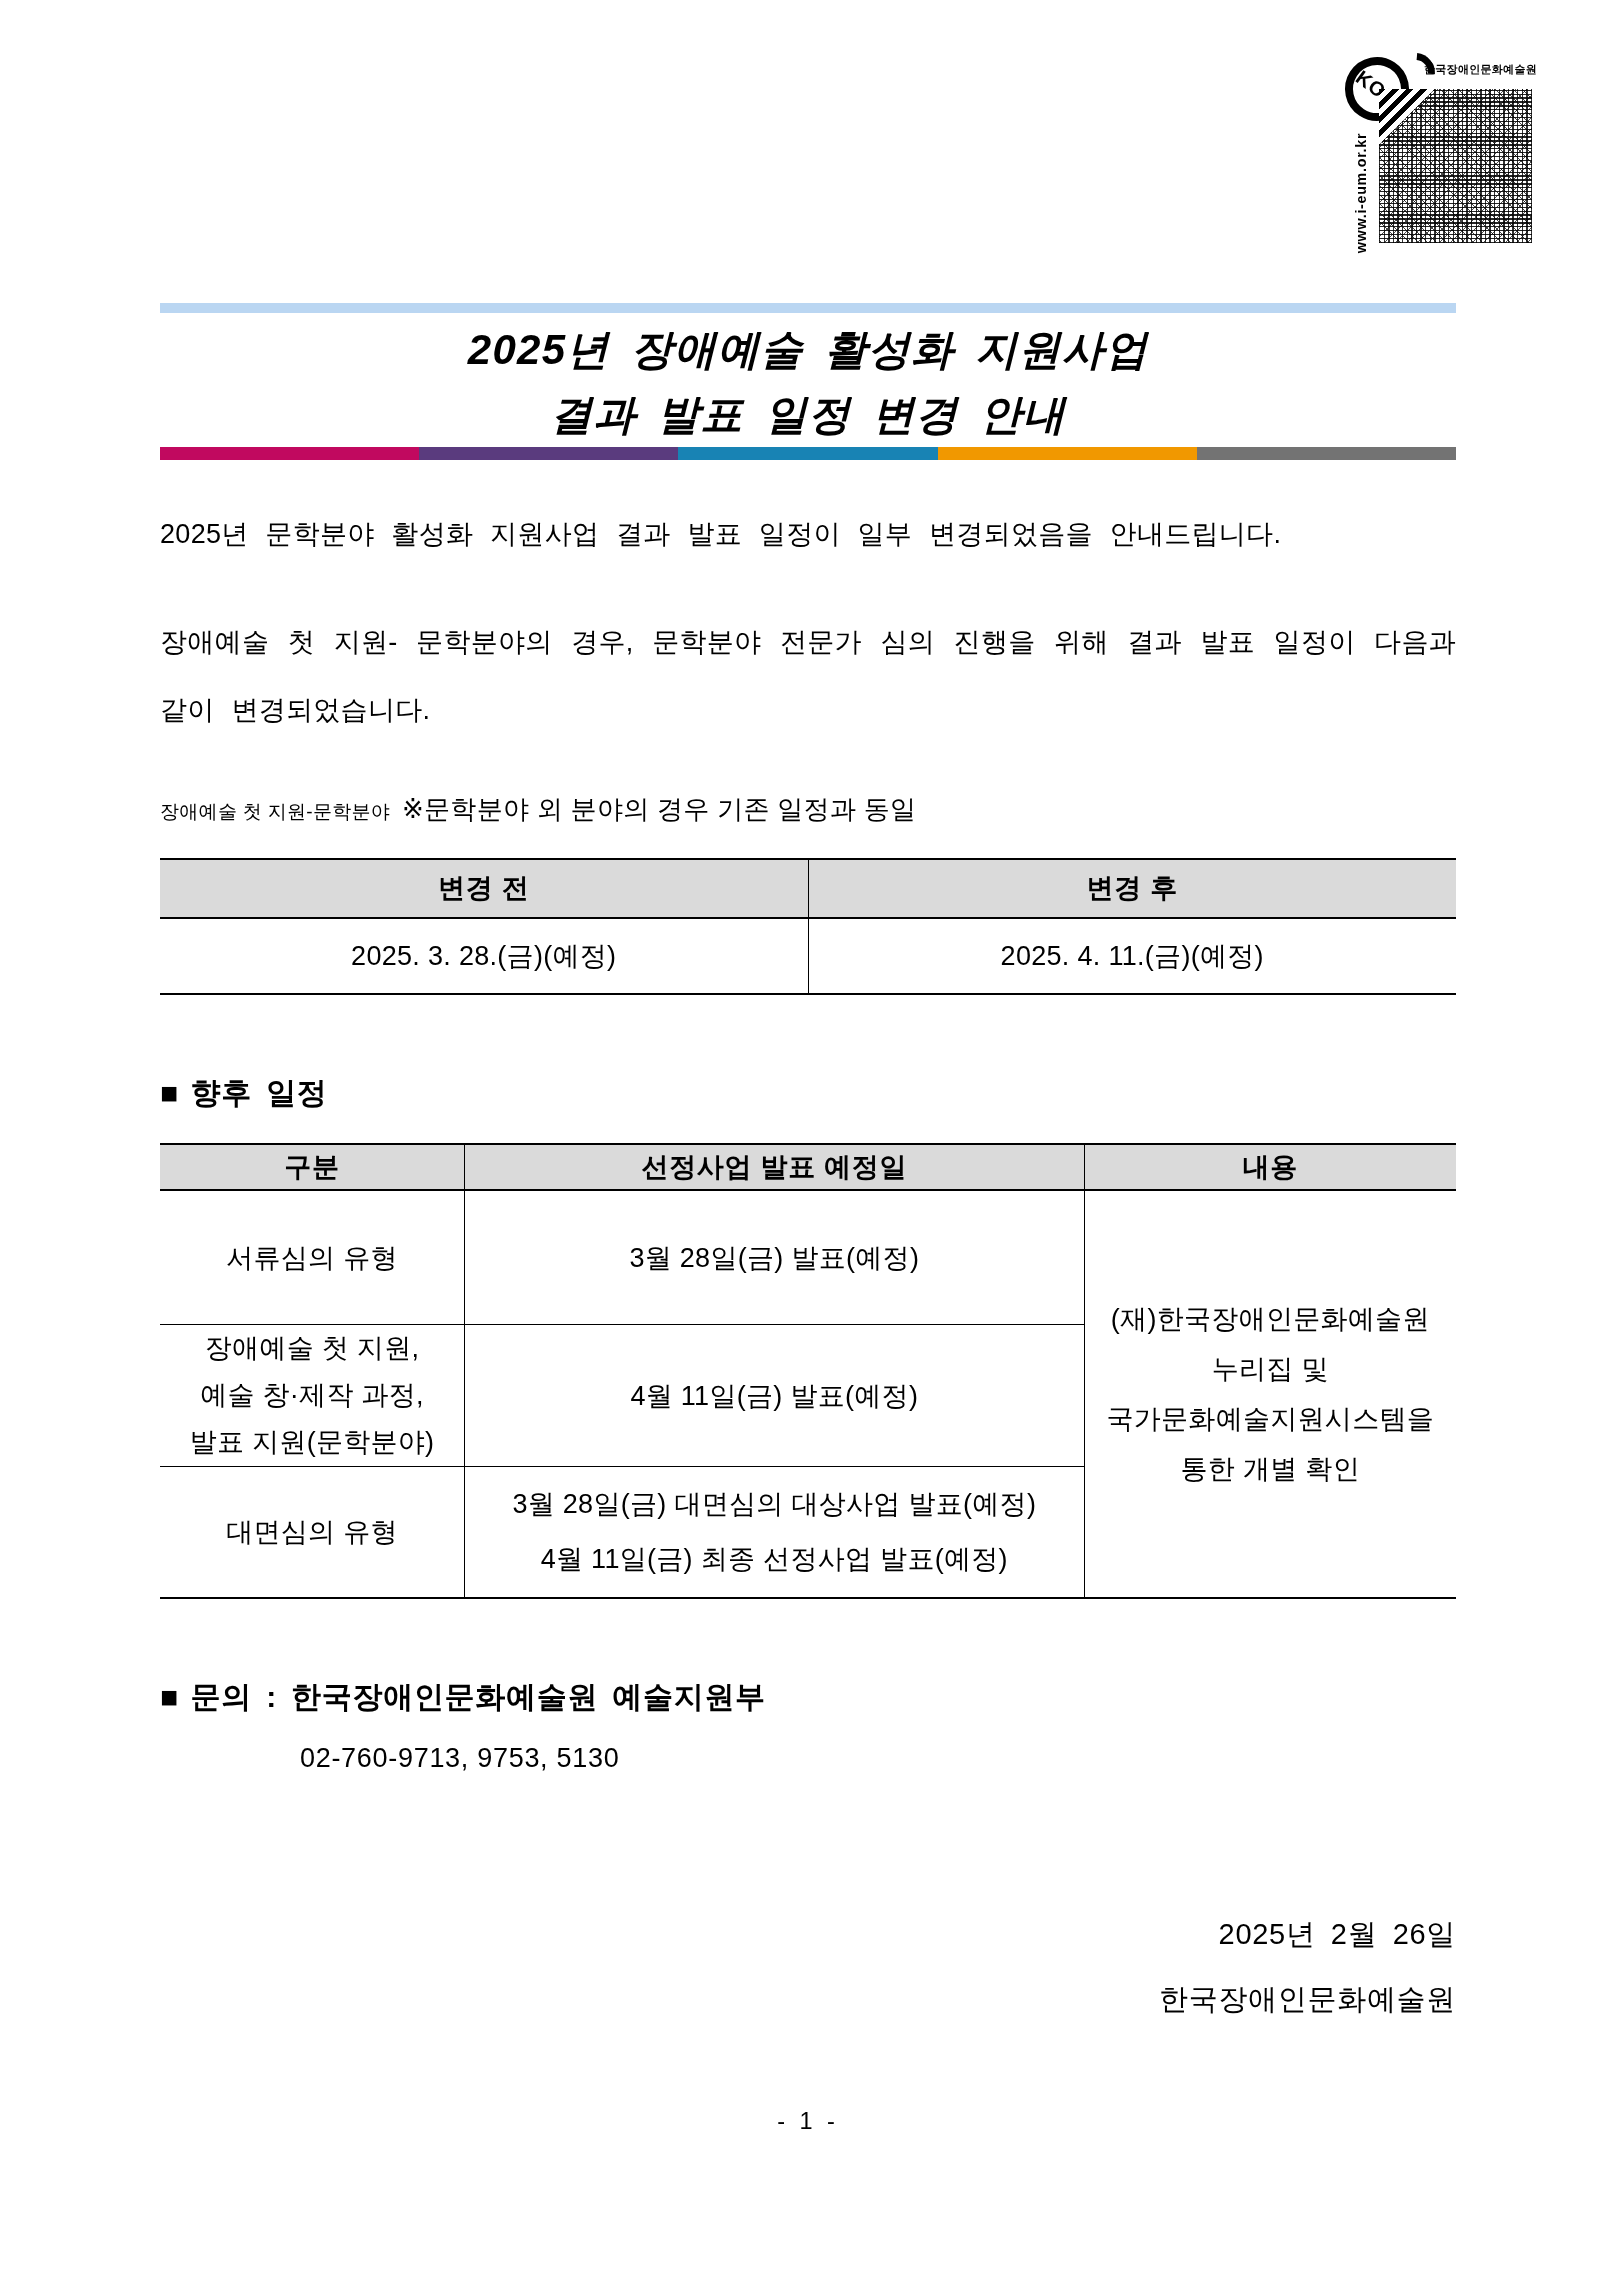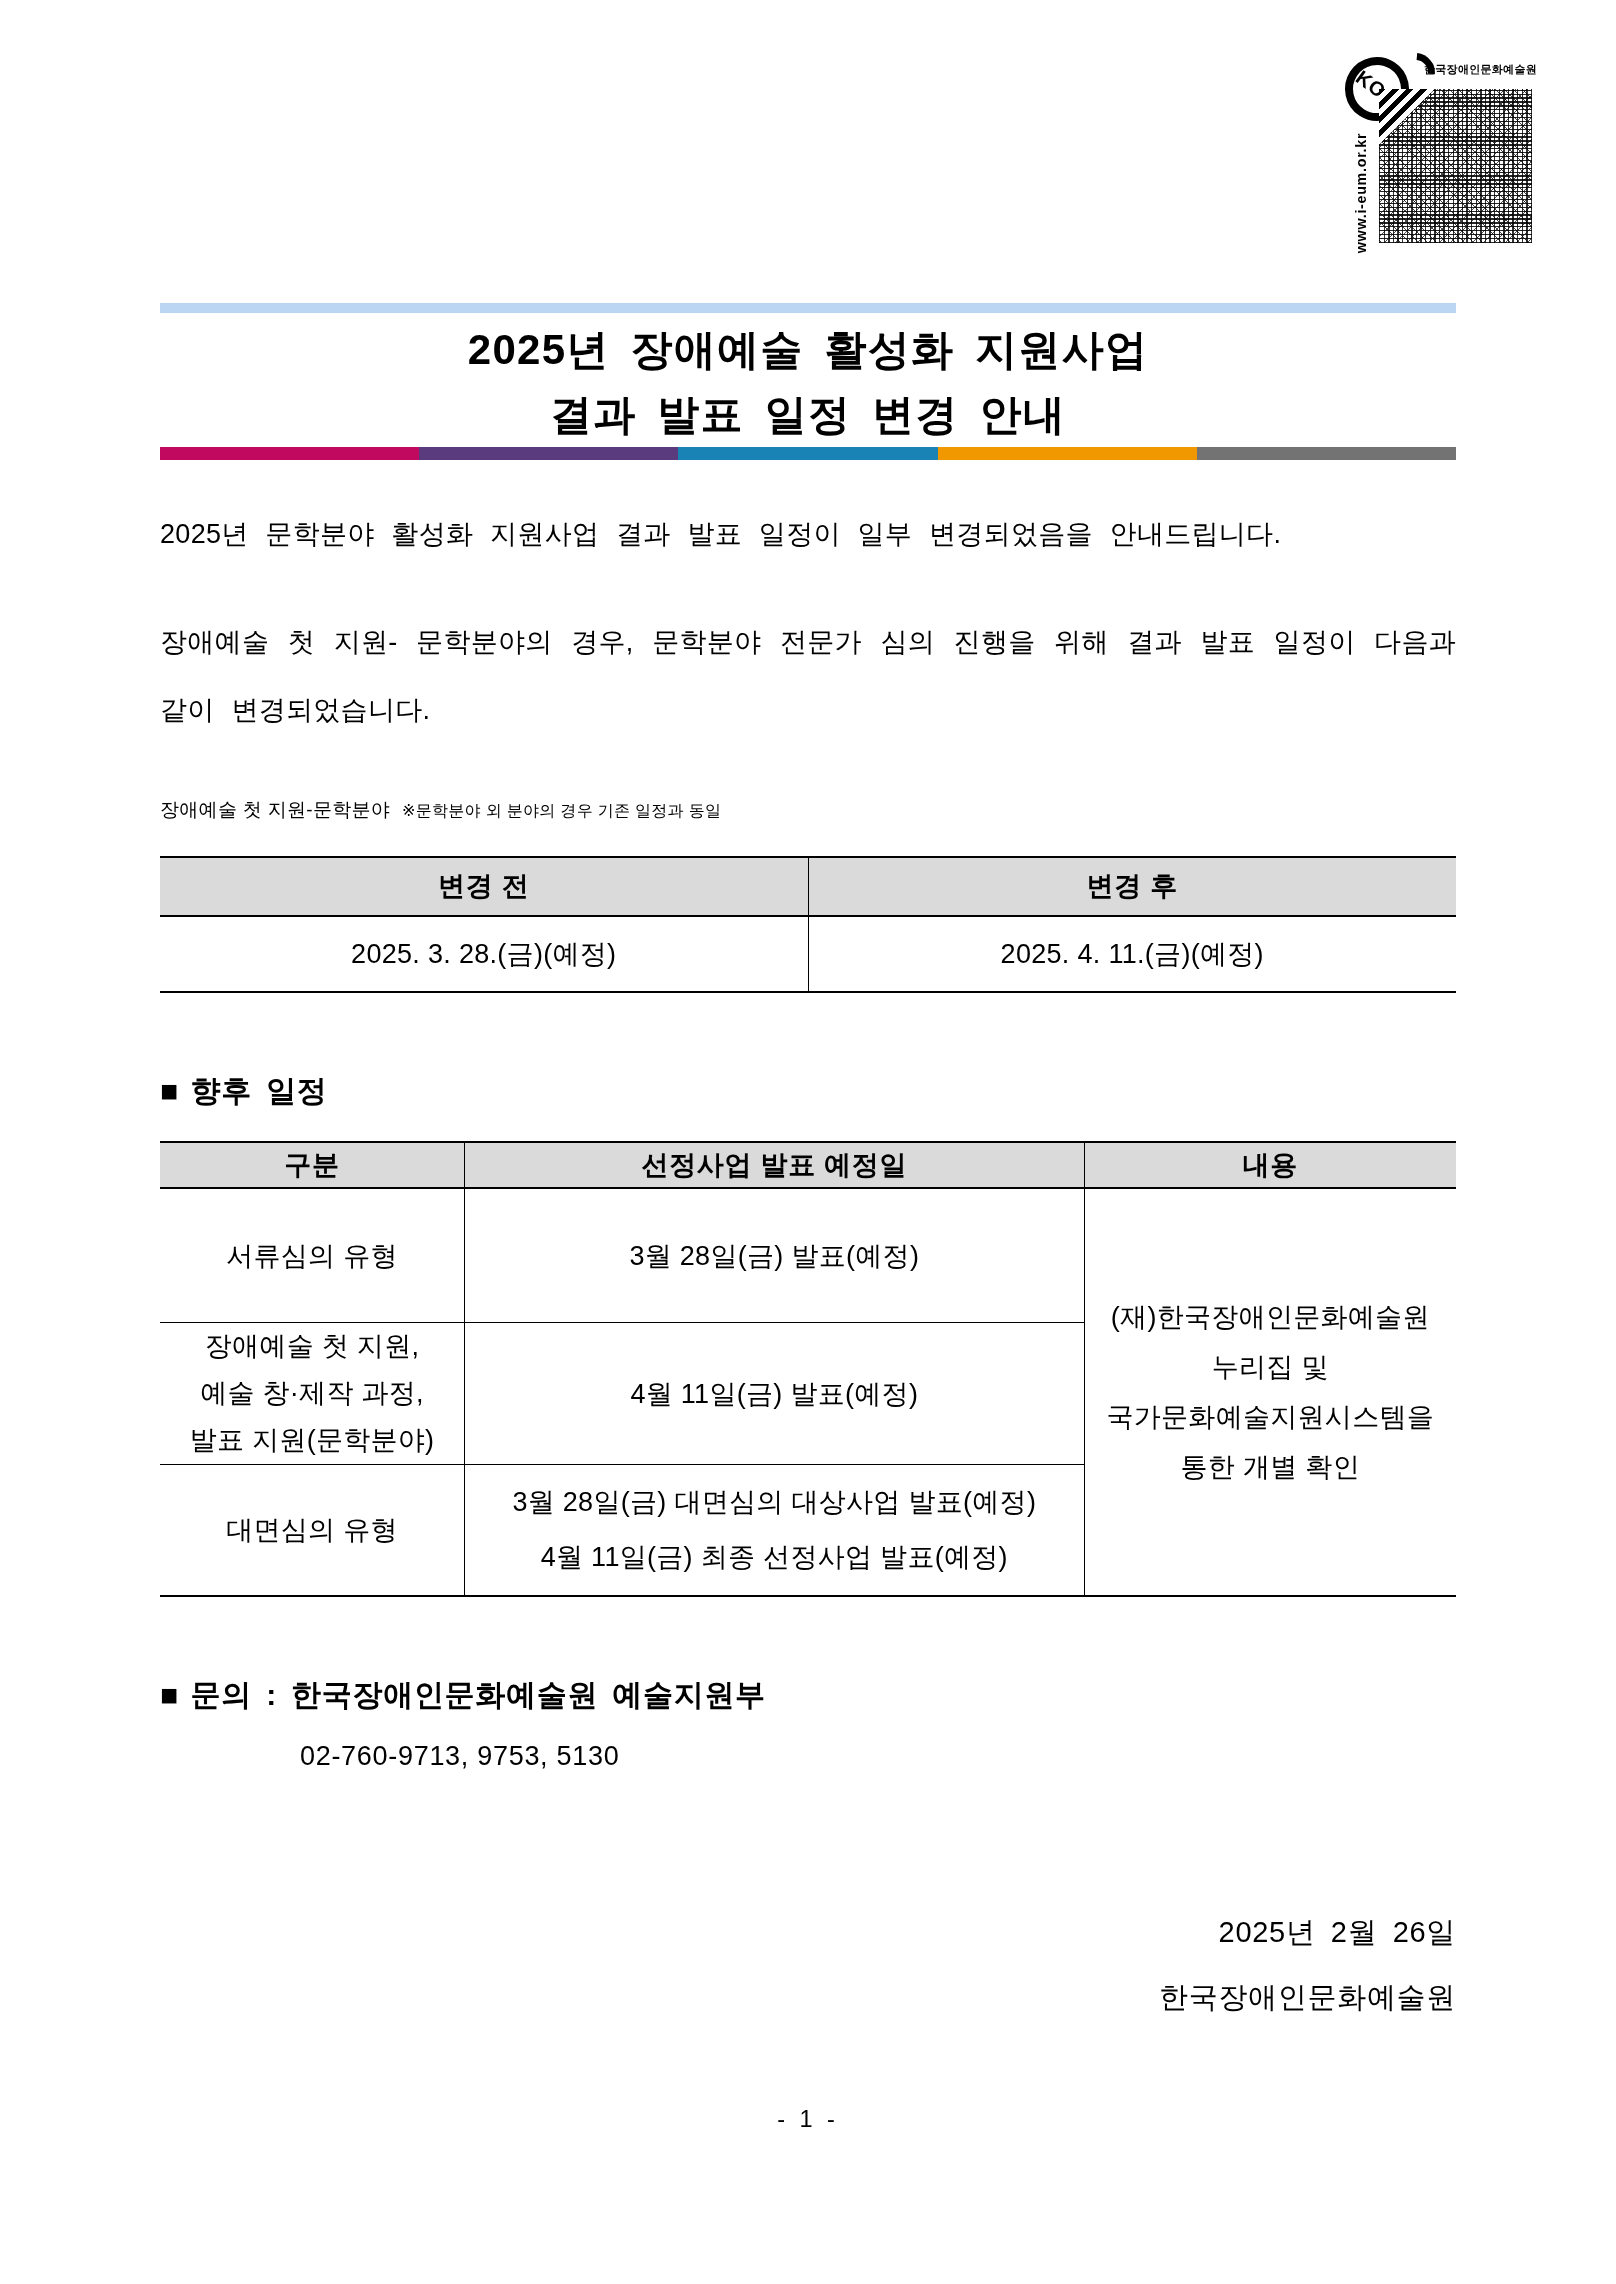--- a/index.html
+++ b/index.html
@@ -56,33 +56,33 @@
     white-space:nowrap;
   }
 
   
   .accent-band{height:10.4px;width:100%;}
   .doc-title{
     margin:3.9px 0 0 0;
     font-size:42px;font-weight:bold;text-align:center;
     line-height:65px;letter-spacing:1.3px;word-spacing:7.8px;
   }
-  .doc-title span{display:block;}
+  .doc-title span{display:block;font-style:italic;}
   .color-bar{display:flex;height:13px;width:100%;}
   .color-bar .seg{flex:1 1 20%;height:100%;}
 
   
   .para{
     margin:40px 0 0 0;
     font-size:27px;line-height:68px;
     text-align:justify;word-spacing:9px;letter-spacing:0.3px;
   }
   .section-label-row{margin:46px 0 0 0;line-height:39px;white-space:nowrap;}
   .section-label{font-size:19px;letter-spacing:0.3px;}
-  .section-note{font-size:16px;margin-left:9px;letter-spacing:0.3px;}
+  .section-note{font-size:26px;margin-left:9px;letter-spacing:0.3px;}
 
   
   table{
     width:100%;border-collapse:collapse;table-layout:fixed;
     border-top:2.6px solid #000;border-bottom:2.6px solid #000;
     margin-top:23.5px;
   }
   th{
     background:#DADADA;font-weight:bold;font-size:27px;
     border-bottom:2px solid #000;text-align:center;vertical-align:middle;

